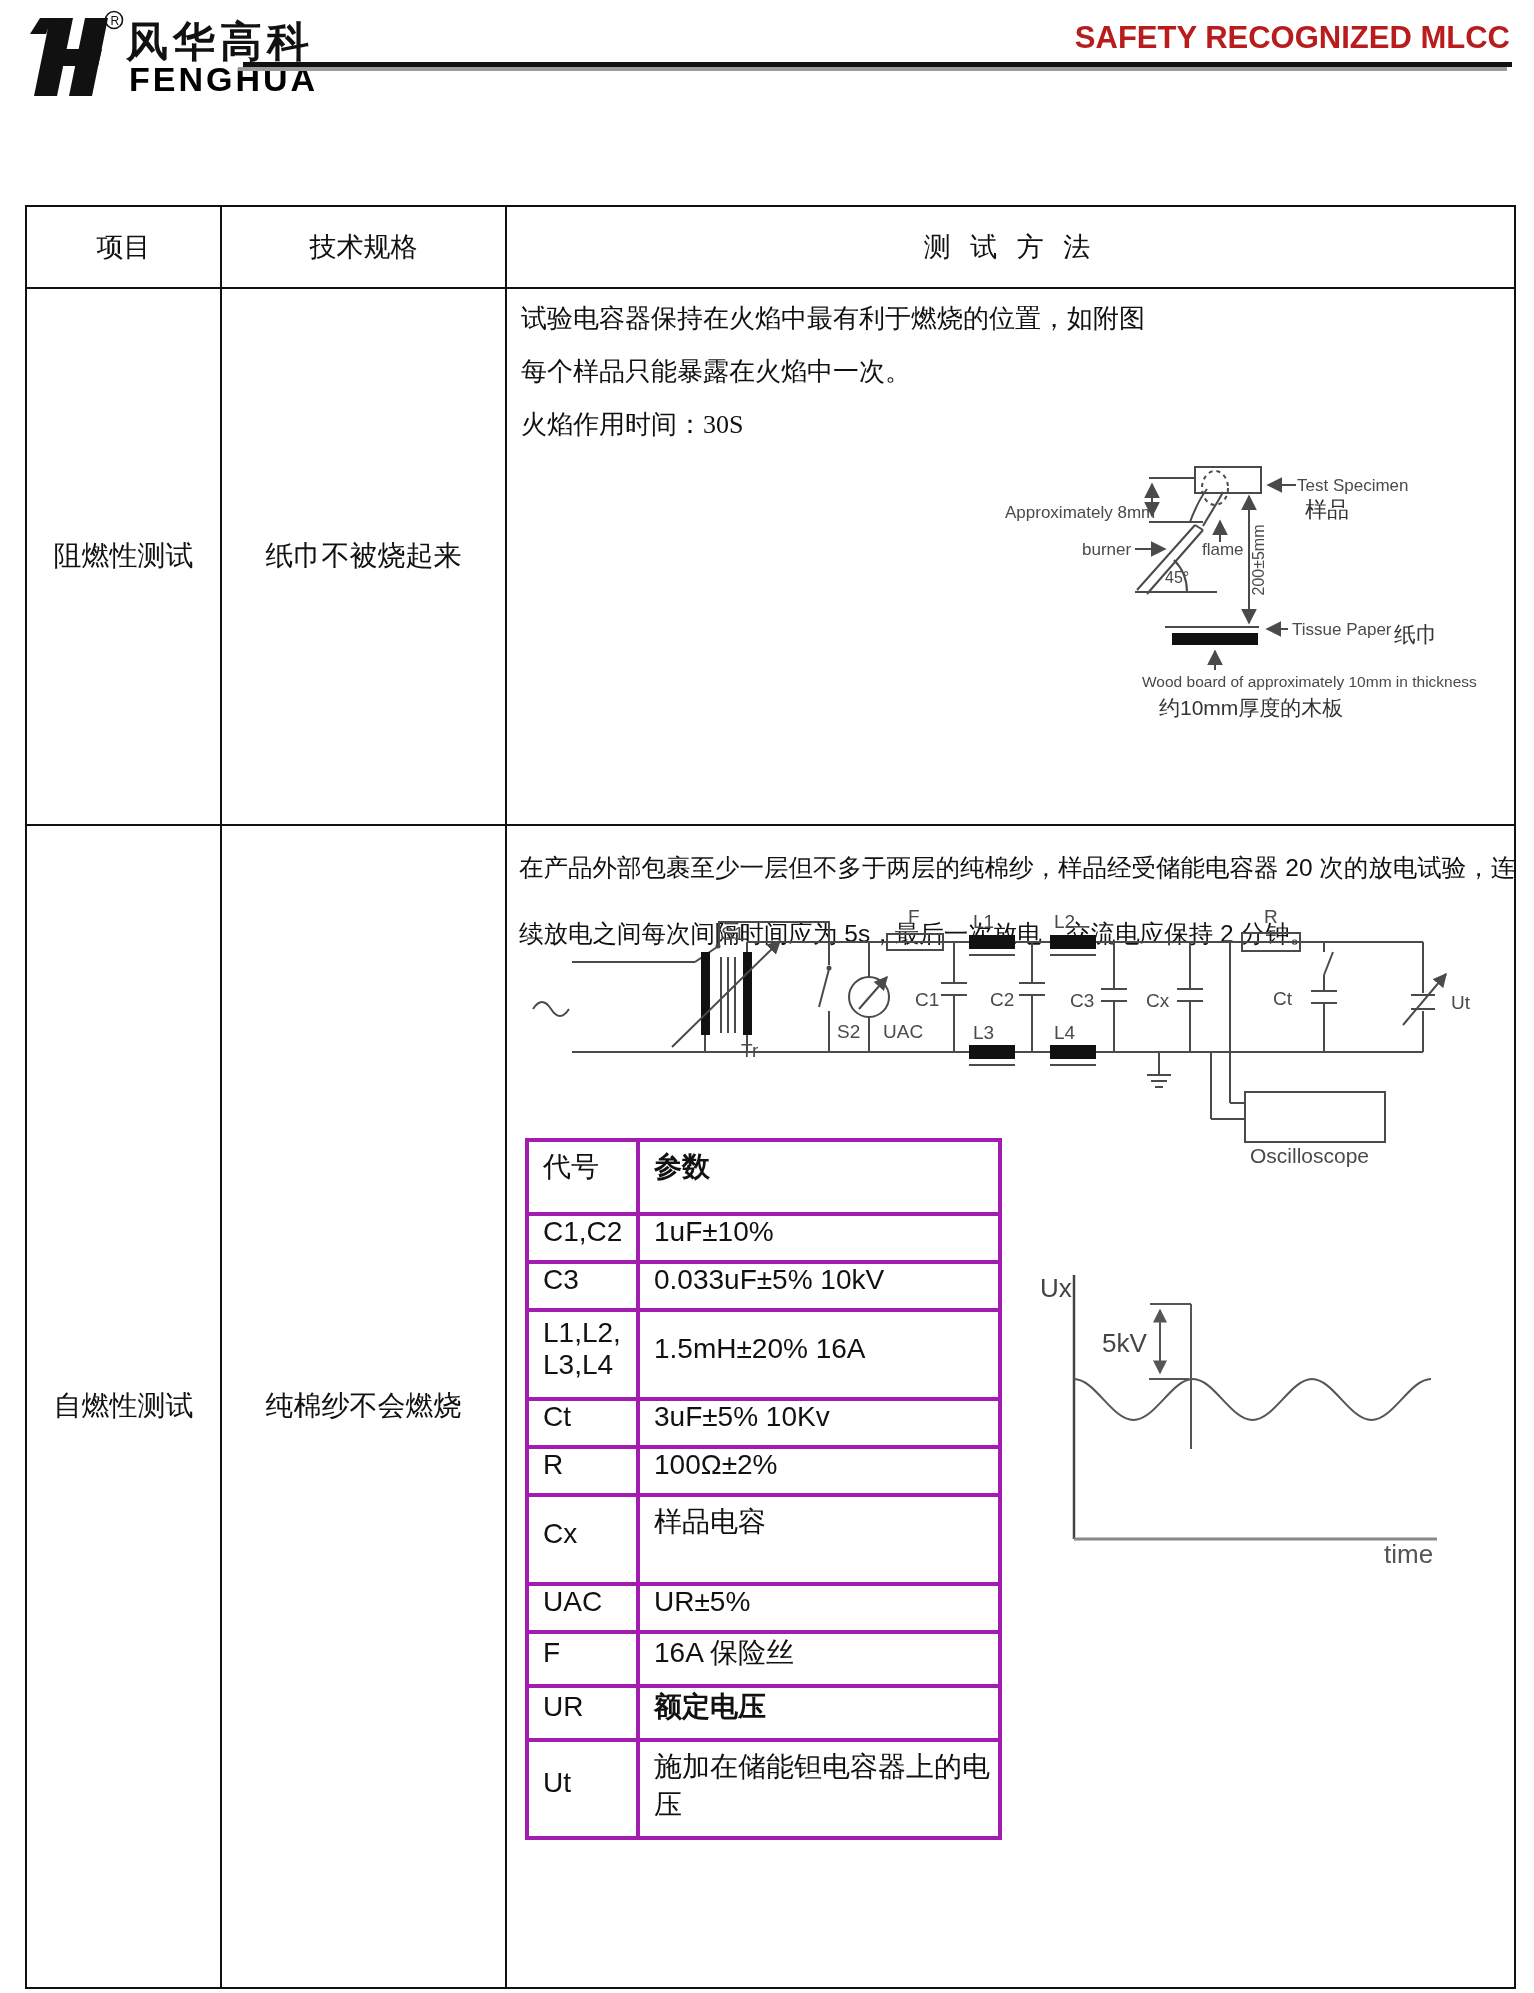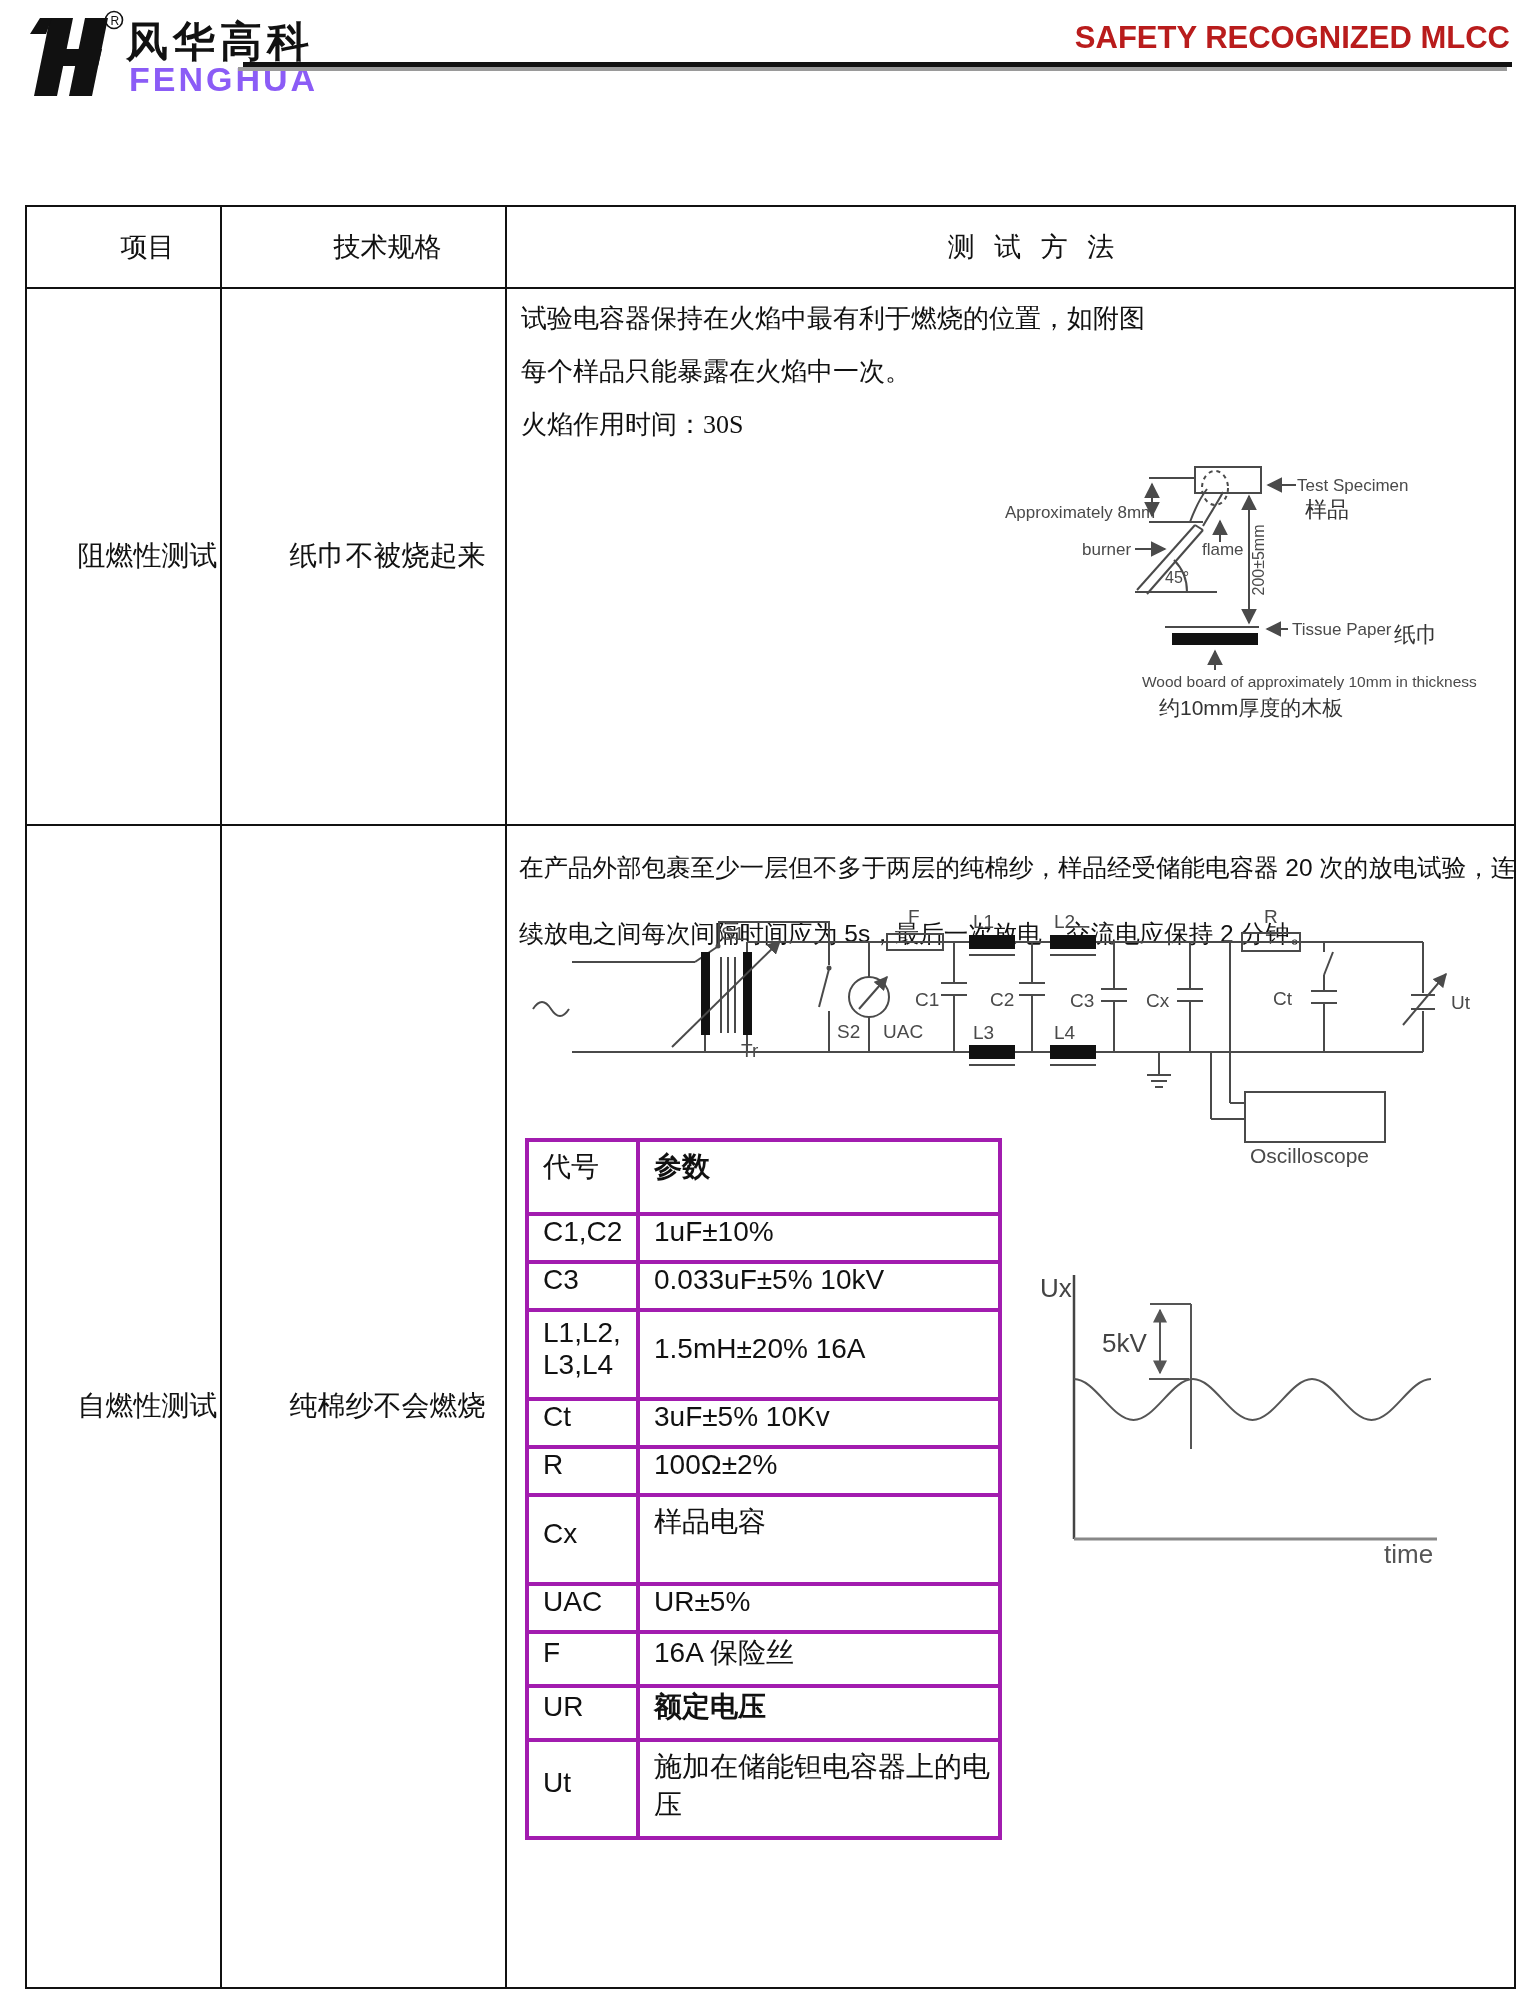--- a/index.html
+++ b/index.html
@@ -3,29 +3,29 @@
 <meta charset="utf-8">
 <style>
   html,body{margin:0;padding:0;background:#e8e8e8;}
   .page{
     position:relative;width:1534px;height:1993px;margin:0 auto;background:#ffffff;
     font-family:"Liberation Sans","DejaVu Sans",sans-serif;color:#1a1a1a;overflow:hidden;
   }
   .abs{position:absolute;}
   
   .brand-cn{left:126px;top:14px;font-size:42px;font-weight:bold;letter-spacing:5px;color:#111;}
-  .brand-en{left:129px;top:60px;font-size:34px;font-weight:bold;letter-spacing:3px;color:#8b5cf6;}
+  .brand-en{left:129px;top:60px;font-size:34px;font-weight:bold;letter-spacing:3px;color:#000000;}
   .doc-title{right:24px;top:20px;font-size:31px;font-weight:bold;color:#b91c1c;}
   .rule-black{left:243px;top:62px;width:1269px;height:5px;background:#111;}
   .rule-gray{left:238px;top:67px;width:1269px;height:4px;background:#9a9a9a;}
   
   .spec-table{left:25px;top:205px;width:1487px;height:1780px;border:2px solid #111;}
   .vline{top:0;bottom:0;width:2px;background:#111;}
   .hline{left:0;right:0;height:2px;background:#111;}
-  .cell{display:flex;align-items:center;justify-content:center;text-align:left;padding-left:24px;}
+  .cell{display:flex;align-items:center;justify-content:center;text-align:left;}
   .hdr{font-size:27px;color:#111;}
   .item-cell{font-size:28px;color:#111;}
   .spec-serif{font-family:"Liberation Serif","DejaVu Serif",serif;}
   .method-text-1{left:494px;top:85px;width:990px;font-size:26px;line-height:53px;color:#111;font-family:Liberation Serif, serif;}
   .method-text-2{left:492px;top:628px;width:1000px;font-size:24.5px;line-height:66px;color:#111;}
   
   .param-table{left:498px;top:931px;}
   .param-table table{border-collapse:collapse;table-layout:fixed;}
   .param-table td{border:4px solid #a21caf;font-size:28px;color:#111;padding:0 0 12px 14px;vertical-align:middle;}
   .param-table td.code{width:93px;}

